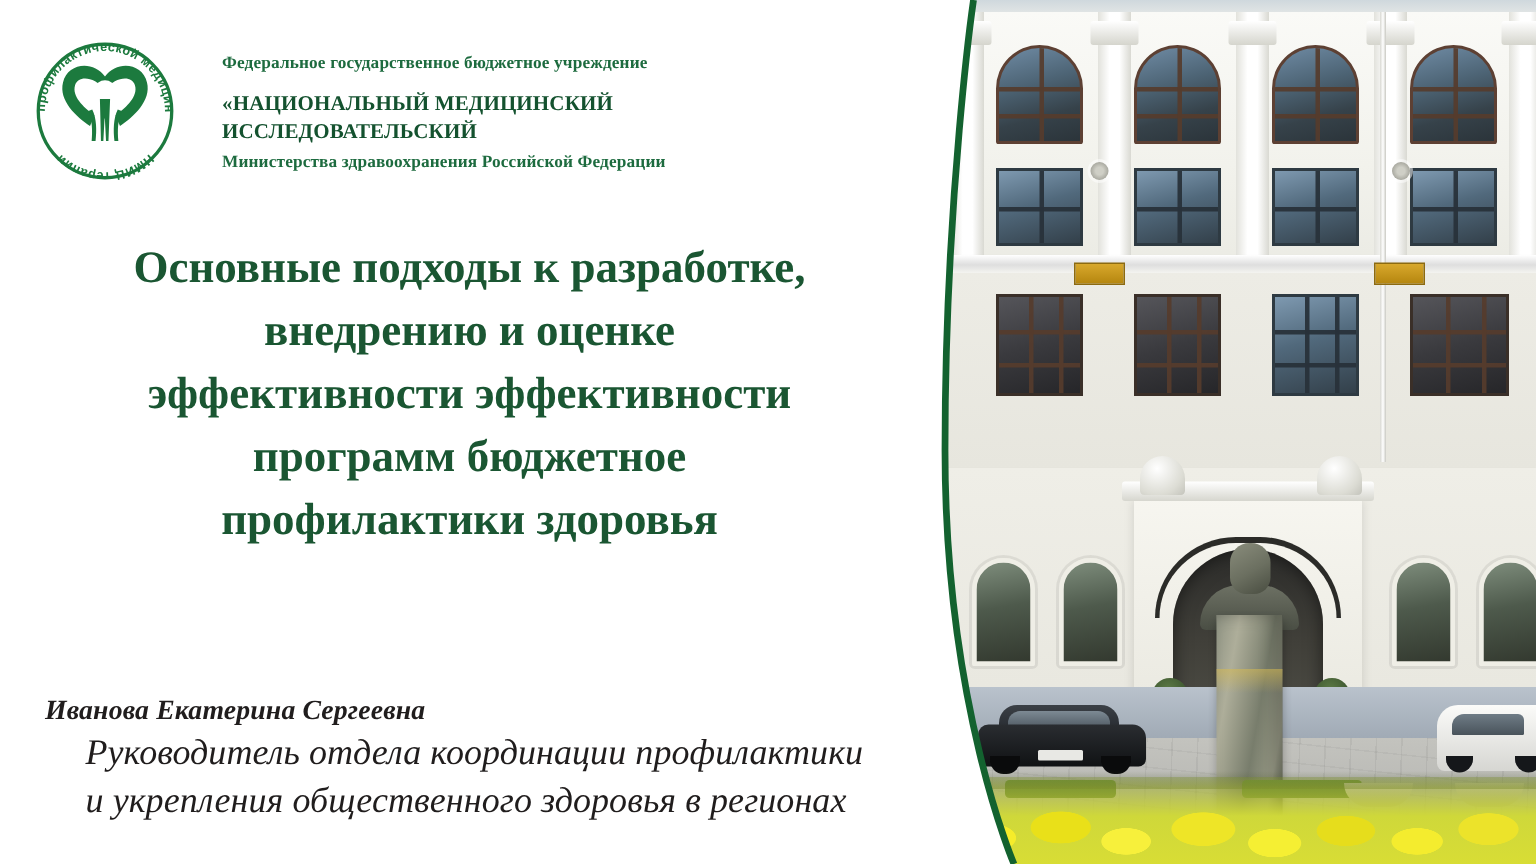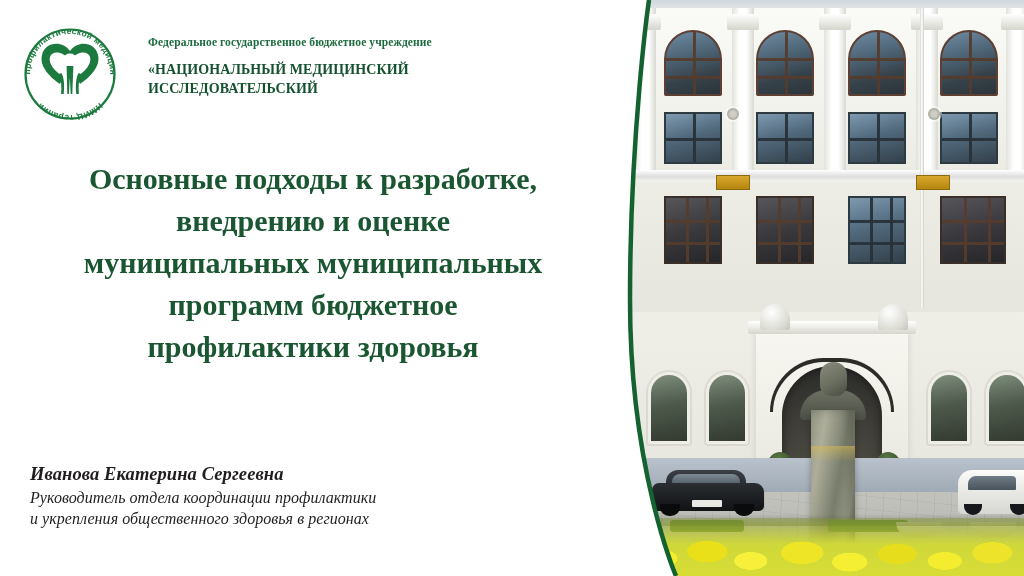--- a/index.html
+++ b/index.html
@@ -422,23 +422,24 @@
     color: #201d1d;
     font-style: italic;
   }
   .author-name {
     font-size: 18.5px;
     font-weight: bold;
     line-height: 1.35;
     letter-spacing: .1px;
   }
   .author-role {
-    font-size: 16px;
+    font-size: 24px;
     line-height: 1.32;
     letter-spacing: .05px;
+    margin-left: 27px;
   }
 </style>
 </head>
 <body>
 
 <div class="slide">
 
   <div class="photo-panel">
     <div class="photo">
 
@@ -605,26 +606,27 @@
       <textPath href="#ringTop" startOffset="50%" text-anchor="middle">и профилактической медицины</textPath>
     </text>
     <text font-family="Liberation Sans, sans-serif" font-size="8.4" font-weight="bold" fill="#1c7a3e" letter-spacing="0.35">
       <textPath href="#ringBot" startOffset="50%" text-anchor="middle">НМИЦ терапии</textPath>
     </text>
   </svg>
 
   <div class="header-text">
     <div class="hdr-line1">Федеральное государственное бюджетное учреждение</div>
     <div class="hdr-main">«НАЦИОНАЛЬНЫЙ МЕДИЦИНСКИЙ ИССЛЕДОВАТЕЛЬСКИЙ</div>
+    <div class="hdr-line4">Министерства здравоохранения Российской Федерации</div>
   </div>
 
   <div class="title">
     <div>Основные подходы к разработке,</div>
     <div>внедрению и оценке</div>
-    <div>муниципальных муниципальных</div>
+    <div>эффективности эффективности</div>
     <div>программ бюджетное</div>
     <div>профилактики здоровья</div>
   </div>
 
   <div class="author">
     <div class="author-name">Иванова Екатерина Сергеевна</div>
     <div class="author-role">Руководитель отдела координации профилактики</div>
     <div class="author-role">и укрепления общественного здоровья в регионах</div>
   </div>
 

